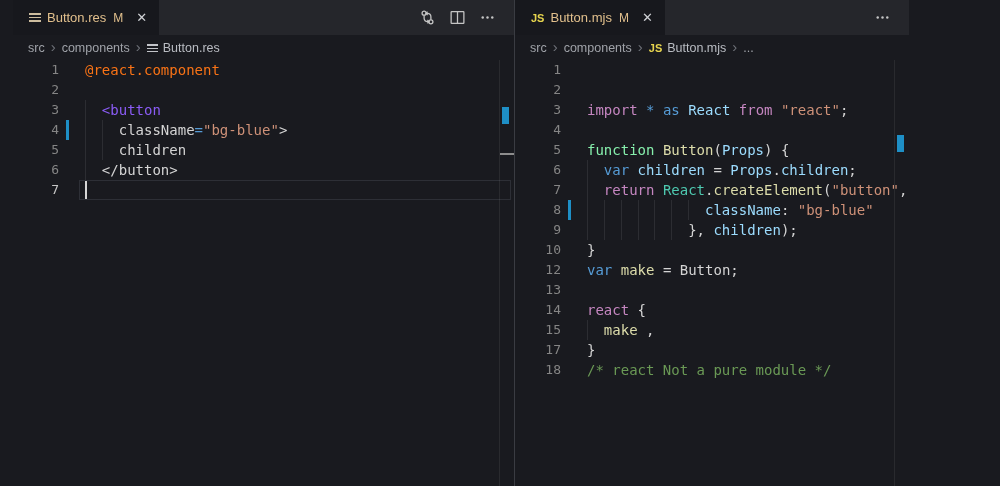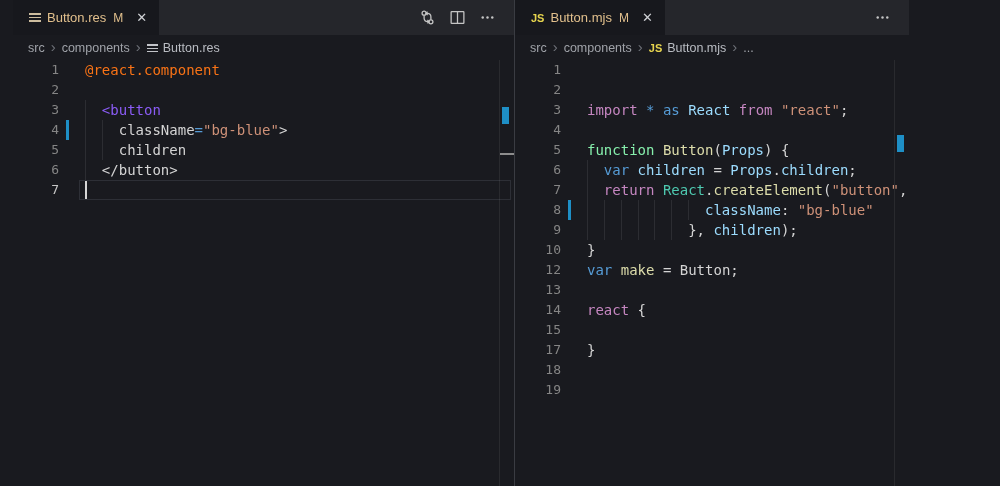--- a/index.html
+++ b/index.html
@@ -296,37 +296,33 @@
           <div class="code-line">
             <div class="gutter">
               <div class="line-num">14</div>
             </div>
             <div class="line-content"><span style="color: rgb(197, 134, 192);">react</span><span style="color: rgb(212, 212, 212);"> {</span></div>
           </div>
           <div class="code-line">
             <div class="gutter">
               <div class="line-num">15</div>
             </div>
+            <div class="line-content"><div class="indent-guide" style="left: 0px;"></div><span style="color: rgb(212, 212, 212);">  </span><span style="color: rgb(220, 220, 170);">make</span><span style="color: rgb(212, 212, 212);"> ,</span></div>
           </div>
           <div class="code-line">
             <div class="gutter">
               <div class="line-num">17</div>
             </div>
             <div class="line-content"><span style="color: rgb(212, 212, 212);">}</span></div>
           </div>
           <div class="code-line">
             <div class="gutter">
               <div class="line-num">18</div>
             </div>
-          </div>
-          <div class="code-line">
-            <div class="gutter">
-              <div class="line-num">19</div>
-            </div>
-            <div class="line-content"></div>
+            <div class="line-content"><span style="color: rgb(106, 153, 85);">/* react Not a pure module */</span></div>
           </div>
         </div>
       <div class="overview">
         <div class="ov-marker ov-mod"></div>
       </div>
     </div>
   </div>
 
 </div>
 

